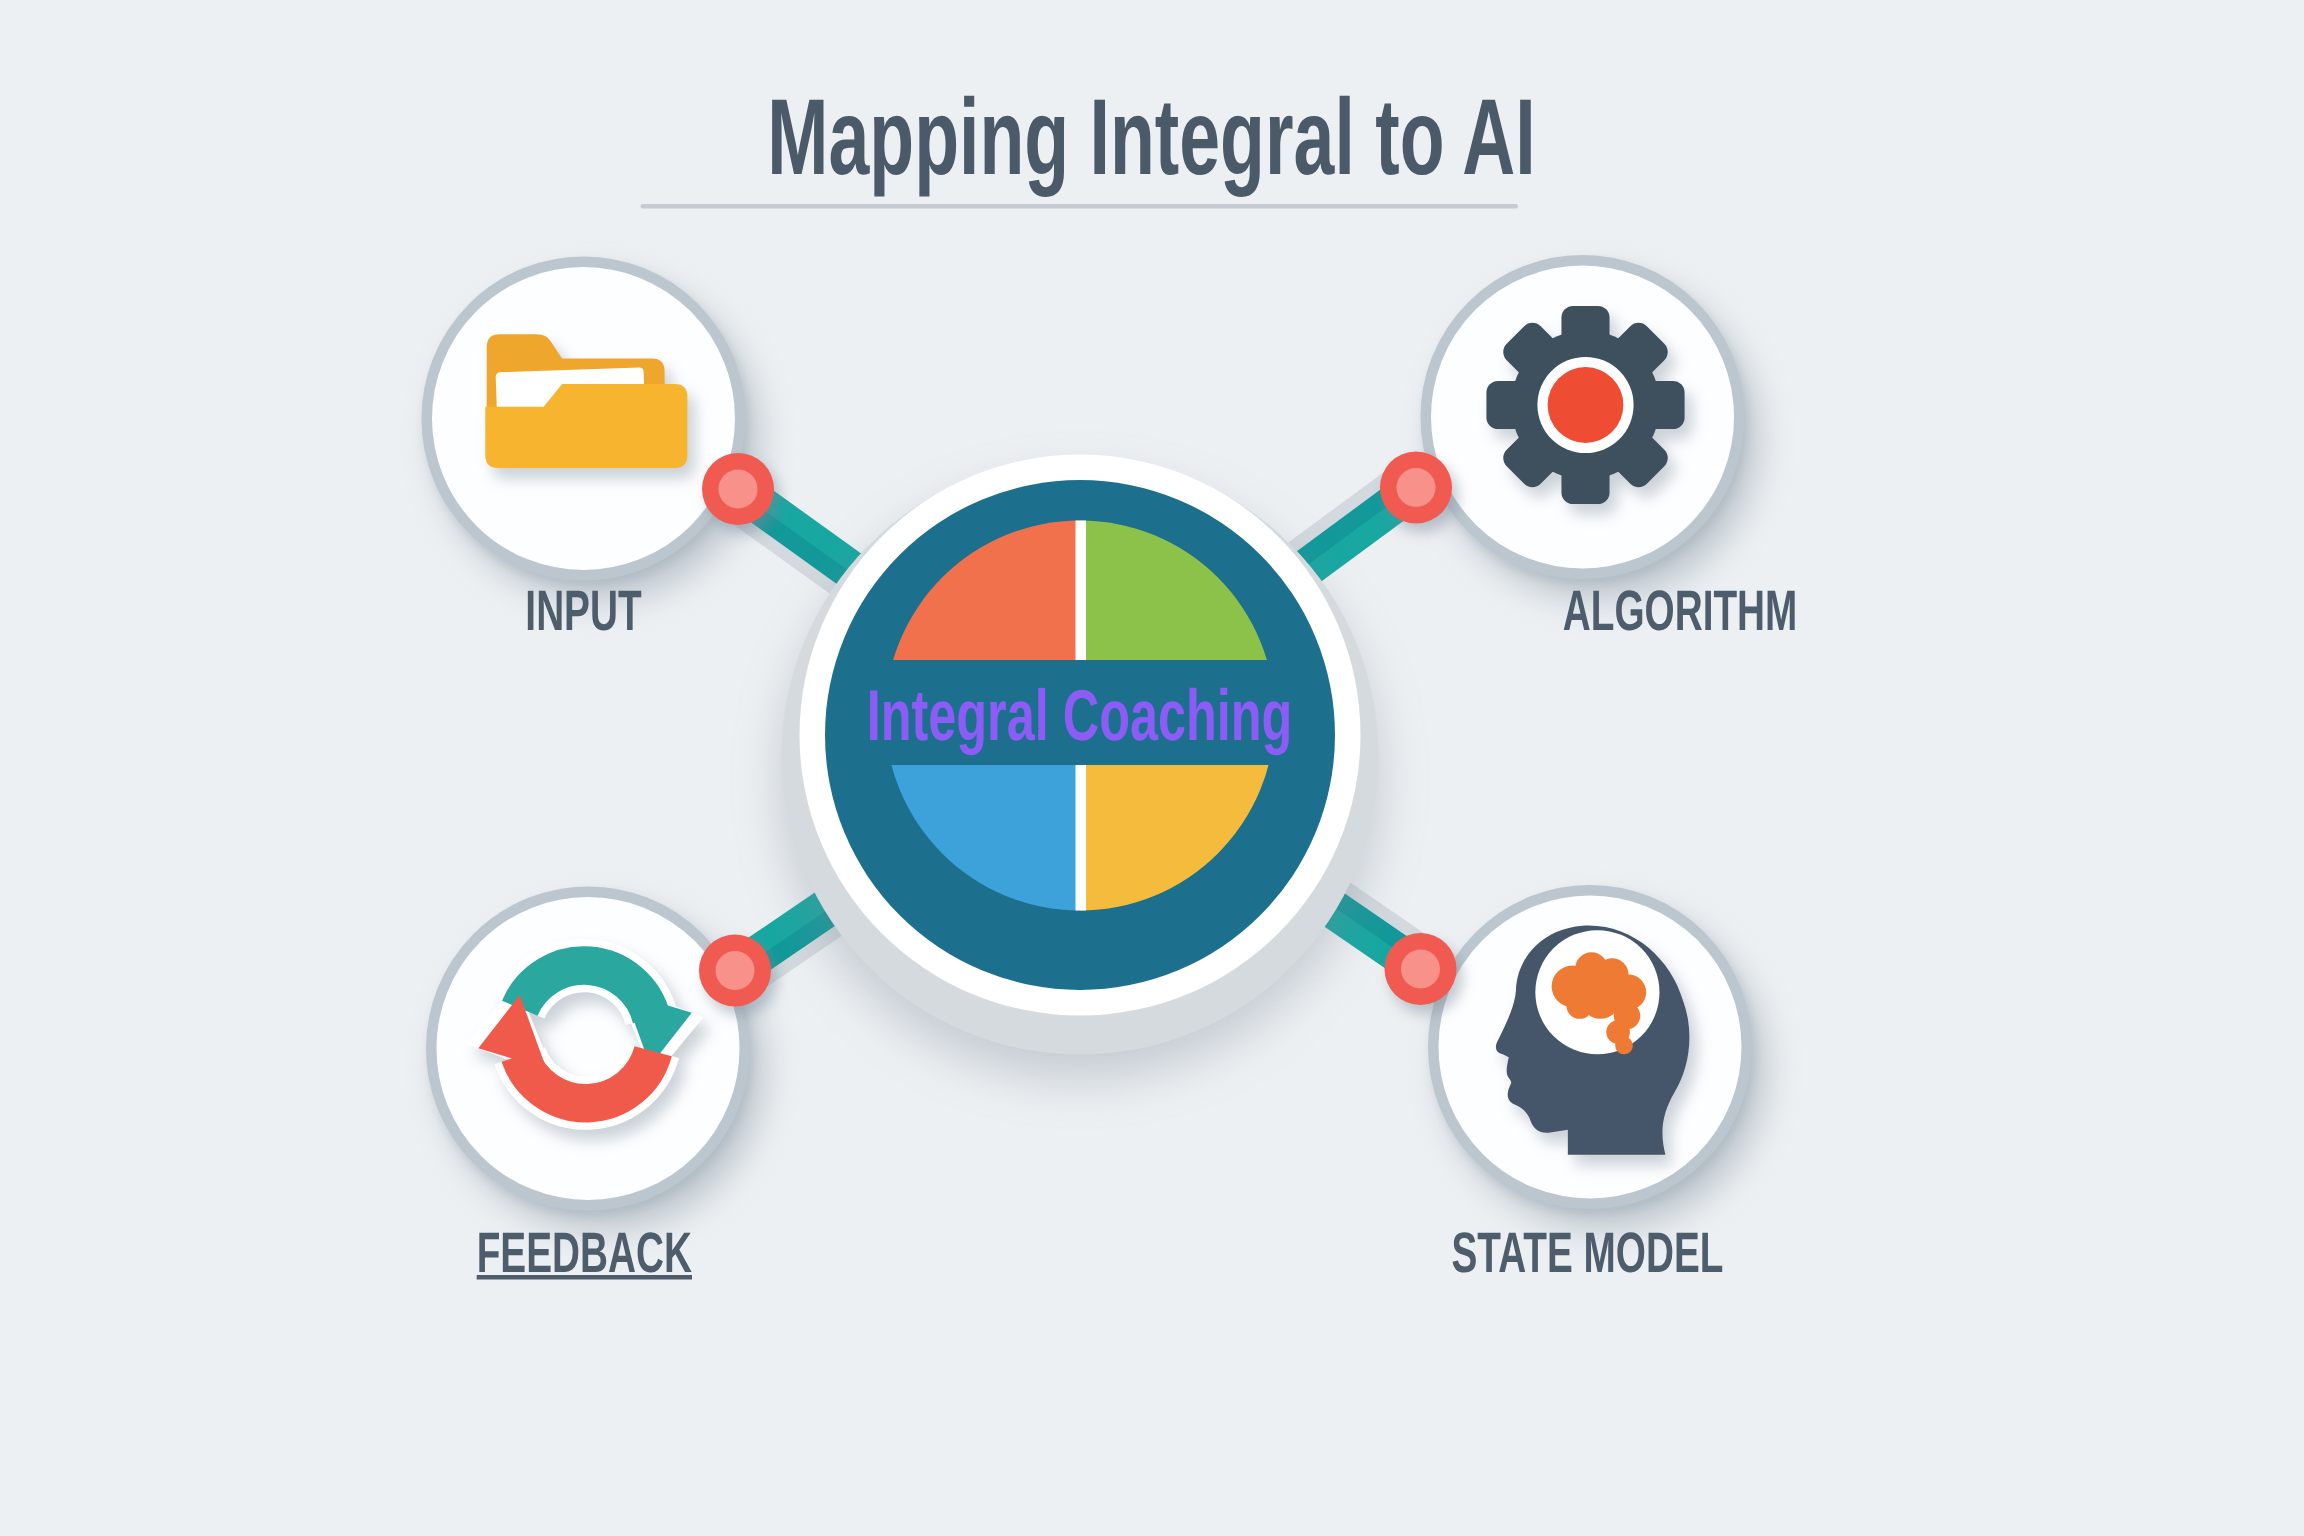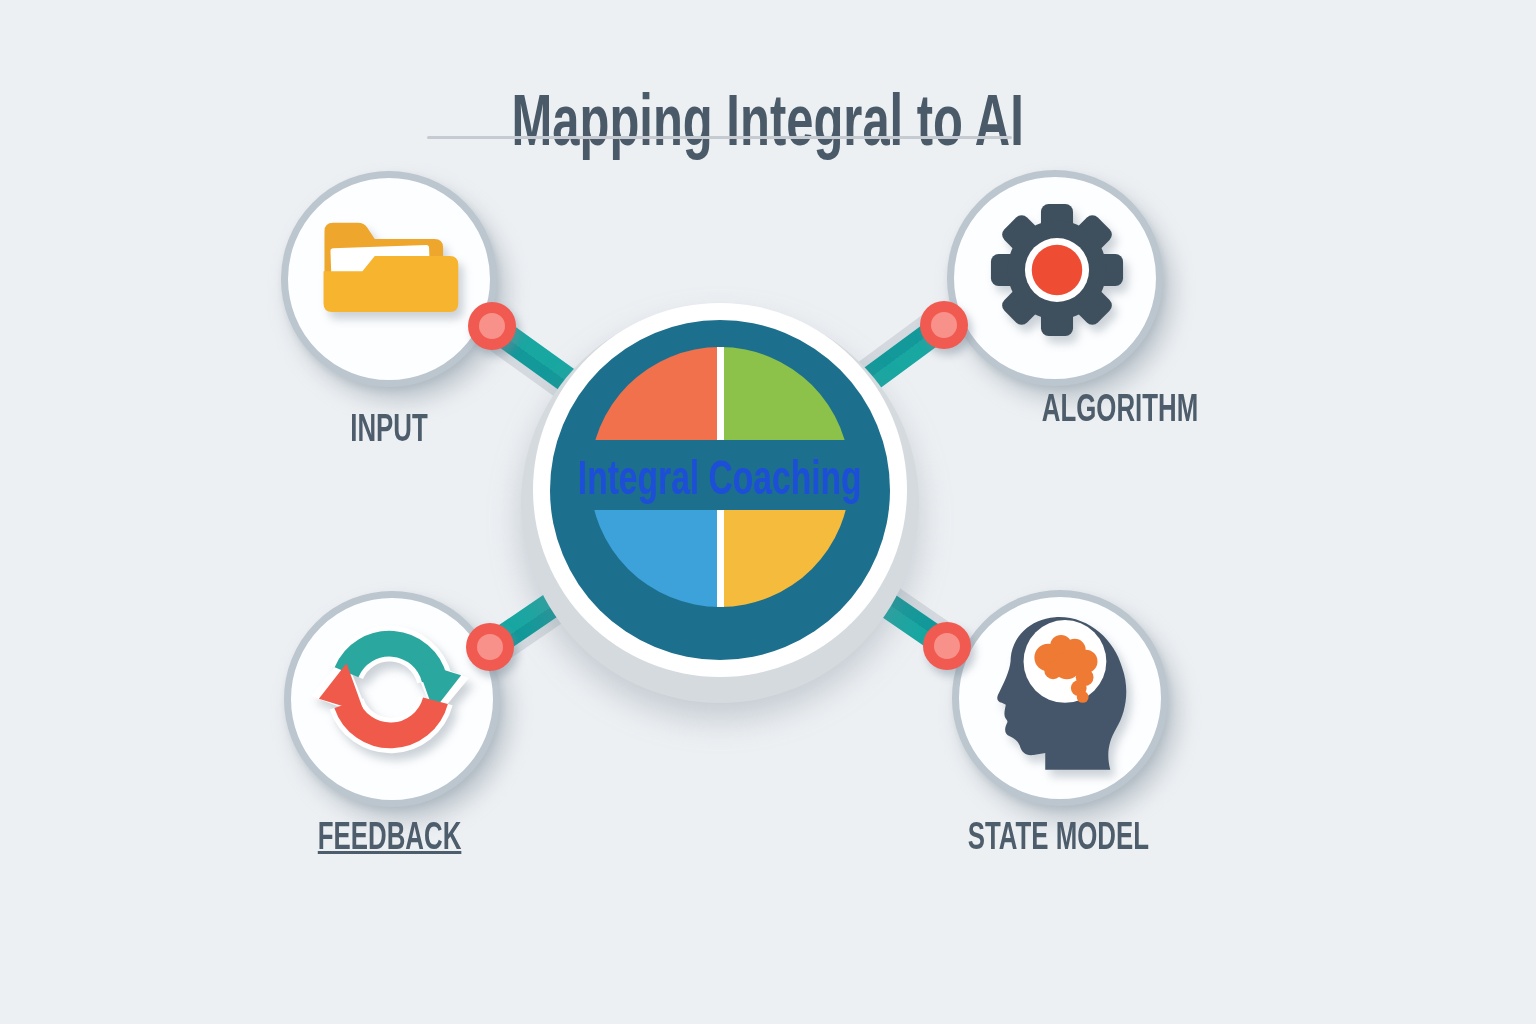--- a/index.html
+++ b/index.html
@@ -8,21 +8,21 @@
     background:var(--background,#edf0f3);
     font-family:"Liberation Sans","DejaVu Sans",sans-serif;
     -webkit-font-smoothing:antialiased;
   }
   .condensed{display:inline-block;transform:scaleX(.68);transform-origin:center;white-space:nowrap;}
 
   
   .title{
     position:absolute;top:56px;left:0;width:100%;text-align:center;
     font-size:72px;font-weight:bold;line-height:1.0;
-    color:var(--title-color,#4b5a68);letter-spacing:0px;margin-top:28px;
+    color:var(--title-color,#4b5a68);letter-spacing:0px;
   }
   .title-rule{
     position:absolute;left:427px;top:136px;width:585px;height:3px;
     background:var(--rule-color,#c5cbd1);border-radius:2px;
   }
 
   
   .line{
     position:absolute;height:26px;width:175px;border-radius:3px;
     background:linear-gradient(to bottom,var(--connector,#19a7a2) 0 55%,var(--connector-dark,#13999a) 55% 100%);
@@ -55,21 +55,21 @@
   }
   .node.input{left:281px;top:171px;}
   .node.algorithm{left:947px;top:170px;}
   .node.feedback{left:284px;top:591px;}
   .node.state{left:952px;top:590px;}
   .node-label{
     position:absolute;width:360px;height:42px;z-index:2;
     display:flex;align-items:center;justify-content:center;
     font-size:38px;font-weight:bold;color:var(--label-color,#4e5d6b);
   }
-  .node-label.input{left:209px;top:387px;margin-top:20px;}
+  .node-label.input{left:209px;top:387px;}
   .node-label.algorithm{left:875px;top:387px;justify-content:flex-end;}
   .node-label.feedback{left:210px;top:815px;text-decoration:underline;}
   .node-label.state{left:878px;top:815px;}
 
   .icon-svg{position:absolute;z-index:3;filter:drop-shadow(5px 7px 5px rgba(120,136,150,.38));}
   .icon-folder{left:315px;top:218px;}
   .icon-gear{left:989px;top:202px;}
   .icon-cycle{left:306px;top:603px;}
   .icon-head{left:994px;top:616px;}
 
@@ -100,21 +100,21 @@
     content:"";position:absolute;left:calc(50% - 3.5px);top:0;width:7px;height:100%;
     background:#ffffff;
   }
   .hub-band{ 
     position:absolute;left:584px;top:440px;width:272px;height:70px;
     background:var(--hub-teal,#1c6f8d);z-index:3;
   }
   .hub-label{
     position:absolute;left:520px;top:447px;width:400px;height:60px;z-index:3;
     display:flex;align-items:center;justify-content:center;
-    font-size:48px;font-weight:bold;color:#1d4ed8;
+    font-size:48px;font-weight:bold;color:#8b5cf6;
   }
 </style>
 </head>
 <body>
 
 <div class="stage">
 
   <div class="title"><span class="condensed">Mapping Integral to AI</span></div>
   <div class="title-rule"></div>
 

